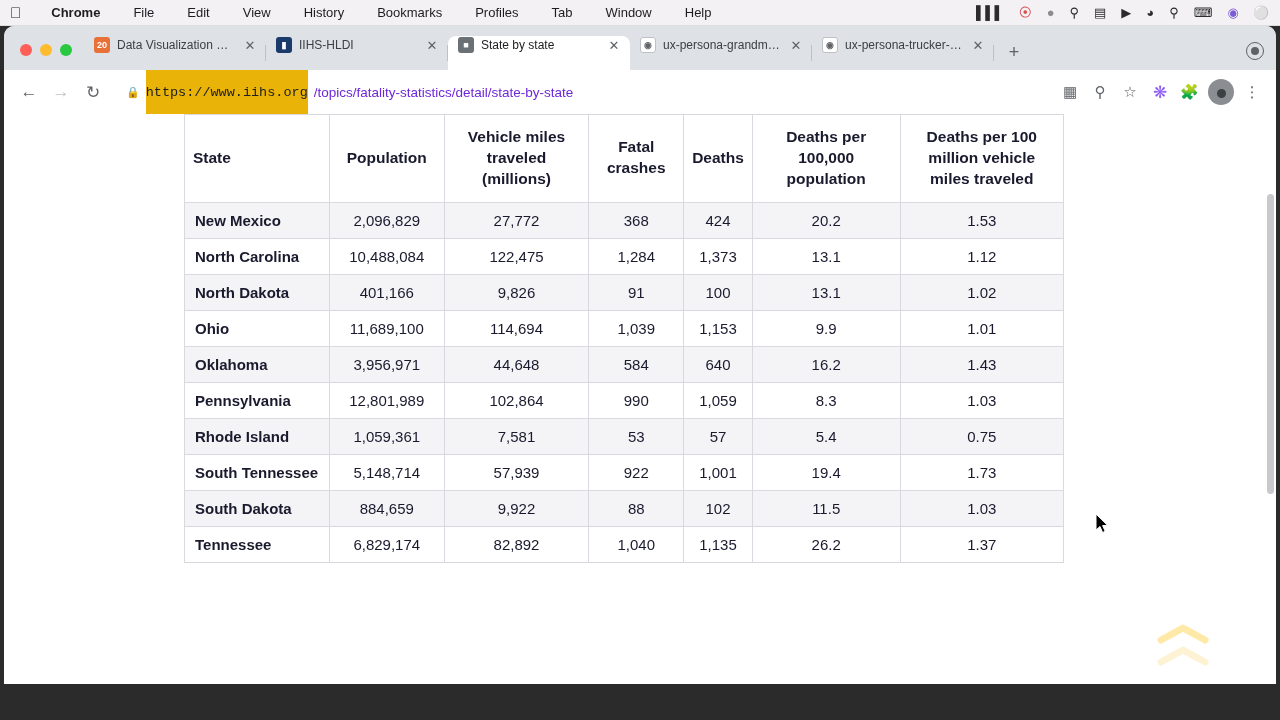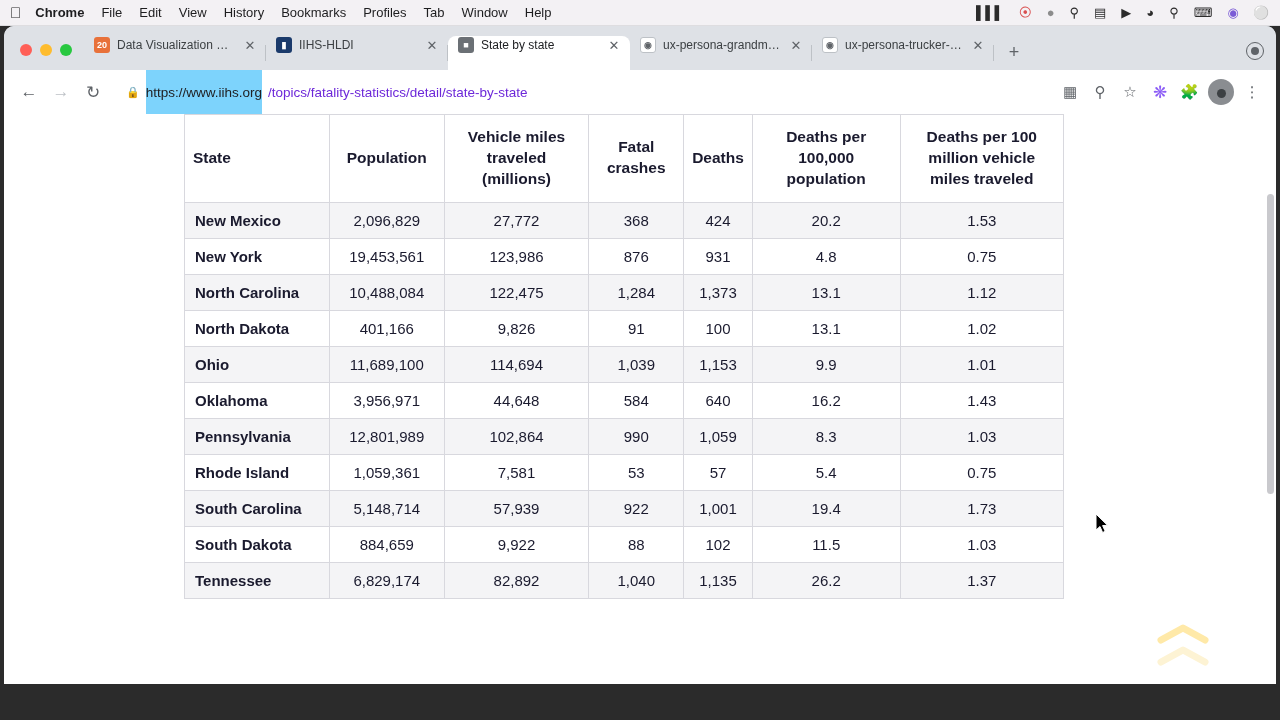--- a/index.html
+++ b/index.html
@@ -16,21 +16,21 @@
     position: absolute; top: 0; left: 0; width: 1280px; height: 26px;
     background: #f3f1f4;
     display: flex; align-items: center;
     padding: 0 10px;
     font-size: 13px; color: #1d1d1f;
     border-bottom: 1px solid #dedde0;
   }
   .menubar .apple {
     font-size: 15px; line-height: 1; margin-right: 14px; color: #1d1d1f;
   }
-  .menubar .mi { margin-right: 17px; white-space: nowrap; }
+  .menubar .mi { margin-right: 17px; white-space: nowrap; margin-left: 16px; }
   .menubar .mi.bold { font-weight: bold; }
   .menubar .right { margin-left: auto; display: flex; align-items: center; gap: 15px; }
   .menubar .right span { font-size: 13px; color: #2b2b2b; display: inline-flex; align-items: center; }
   .mb-icon { display: inline-block; }
 
   
   .browser {
     position: absolute; top: 26px; left: 4px; width: 1272px; height: 658px;
     background: #dee1e6;
     border-radius: 10px 10px 0 0;
@@ -100,21 +100,21 @@
   }
   .navbtn.disabled { color: #bdc1c6; }
   .omnibox {
     flex: 1 1 auto; height: 30px; margin: 0 8px;
     background: #ffffff; border-radius: 16px;
     display: flex; align-items: center; gap: 6px;
     padding: 0 8px;
     font-size: 13.5px; color: #202124;
   }
   .omnibox .lock { font-size: 11px; color: #5f6368; }
-  .url-host { background: #7dd3fc; color: #202124; padding: 15px 0; }
+  .url-host { background: #eab308; color: #202124; padding: 15px 0; font-family: Liberation Mono, monospace; }
   .url-rest { color: #6d28d9; }
   .tb-icon {
     width: 28px; height: 28px; display: flex; align-items: center; justify-content: center;
     color: #5f6368; font-size: 15px;
   }
   .avatar-btn {
     width: 26px; height: 26px; border-radius: 50%;
     background: #8a8d91; margin: 0 2px;
     display: flex; align-items: center; justify-content: center;
     overflow: hidden;
@@ -329,29 +329,20 @@
             <tr>
               <td class="state-col">New Mexico</td>
               <td>2,096,829</td>
               <td>27,772</td>
               <td>368</td>
               <td>424</td>
               <td>20.2</td>
               <td>1.53</td>
             </tr>
             <tr>
-              <td class="state-col">New York</td>
-              <td>19,453,561</td>
-              <td>123,986</td>
-              <td>876</td>
-              <td>931</td>
-              <td>4.8</td>
-              <td>0.75</td>
-            </tr>
-            <tr>
               <td class="state-col">North Carolina</td>
               <td>10,488,084</td>
               <td>122,475</td>
               <td>1,284</td>
               <td>1,373</td>
               <td>13.1</td>
               <td>1.12</td>
             </tr>
             <tr>
               <td class="state-col">North Dakota</td>
@@ -392,21 +383,21 @@
             <tr>
               <td class="state-col">Rhode Island</td>
               <td>1,059,361</td>
               <td>7,581</td>
               <td>53</td>
               <td>57</td>
               <td>5.4</td>
               <td>0.75</td>
             </tr>
             <tr>
-              <td class="state-col">South Carolina</td>
+              <td class="state-col">South Tennessee</td>
               <td>5,148,714</td>
               <td>57,939</td>
               <td>922</td>
               <td>1,001</td>
               <td>19.4</td>
               <td>1.73</td>
             </tr>
             <tr>
               <td class="state-col">South Dakota</td>
               <td>884,659</td>

